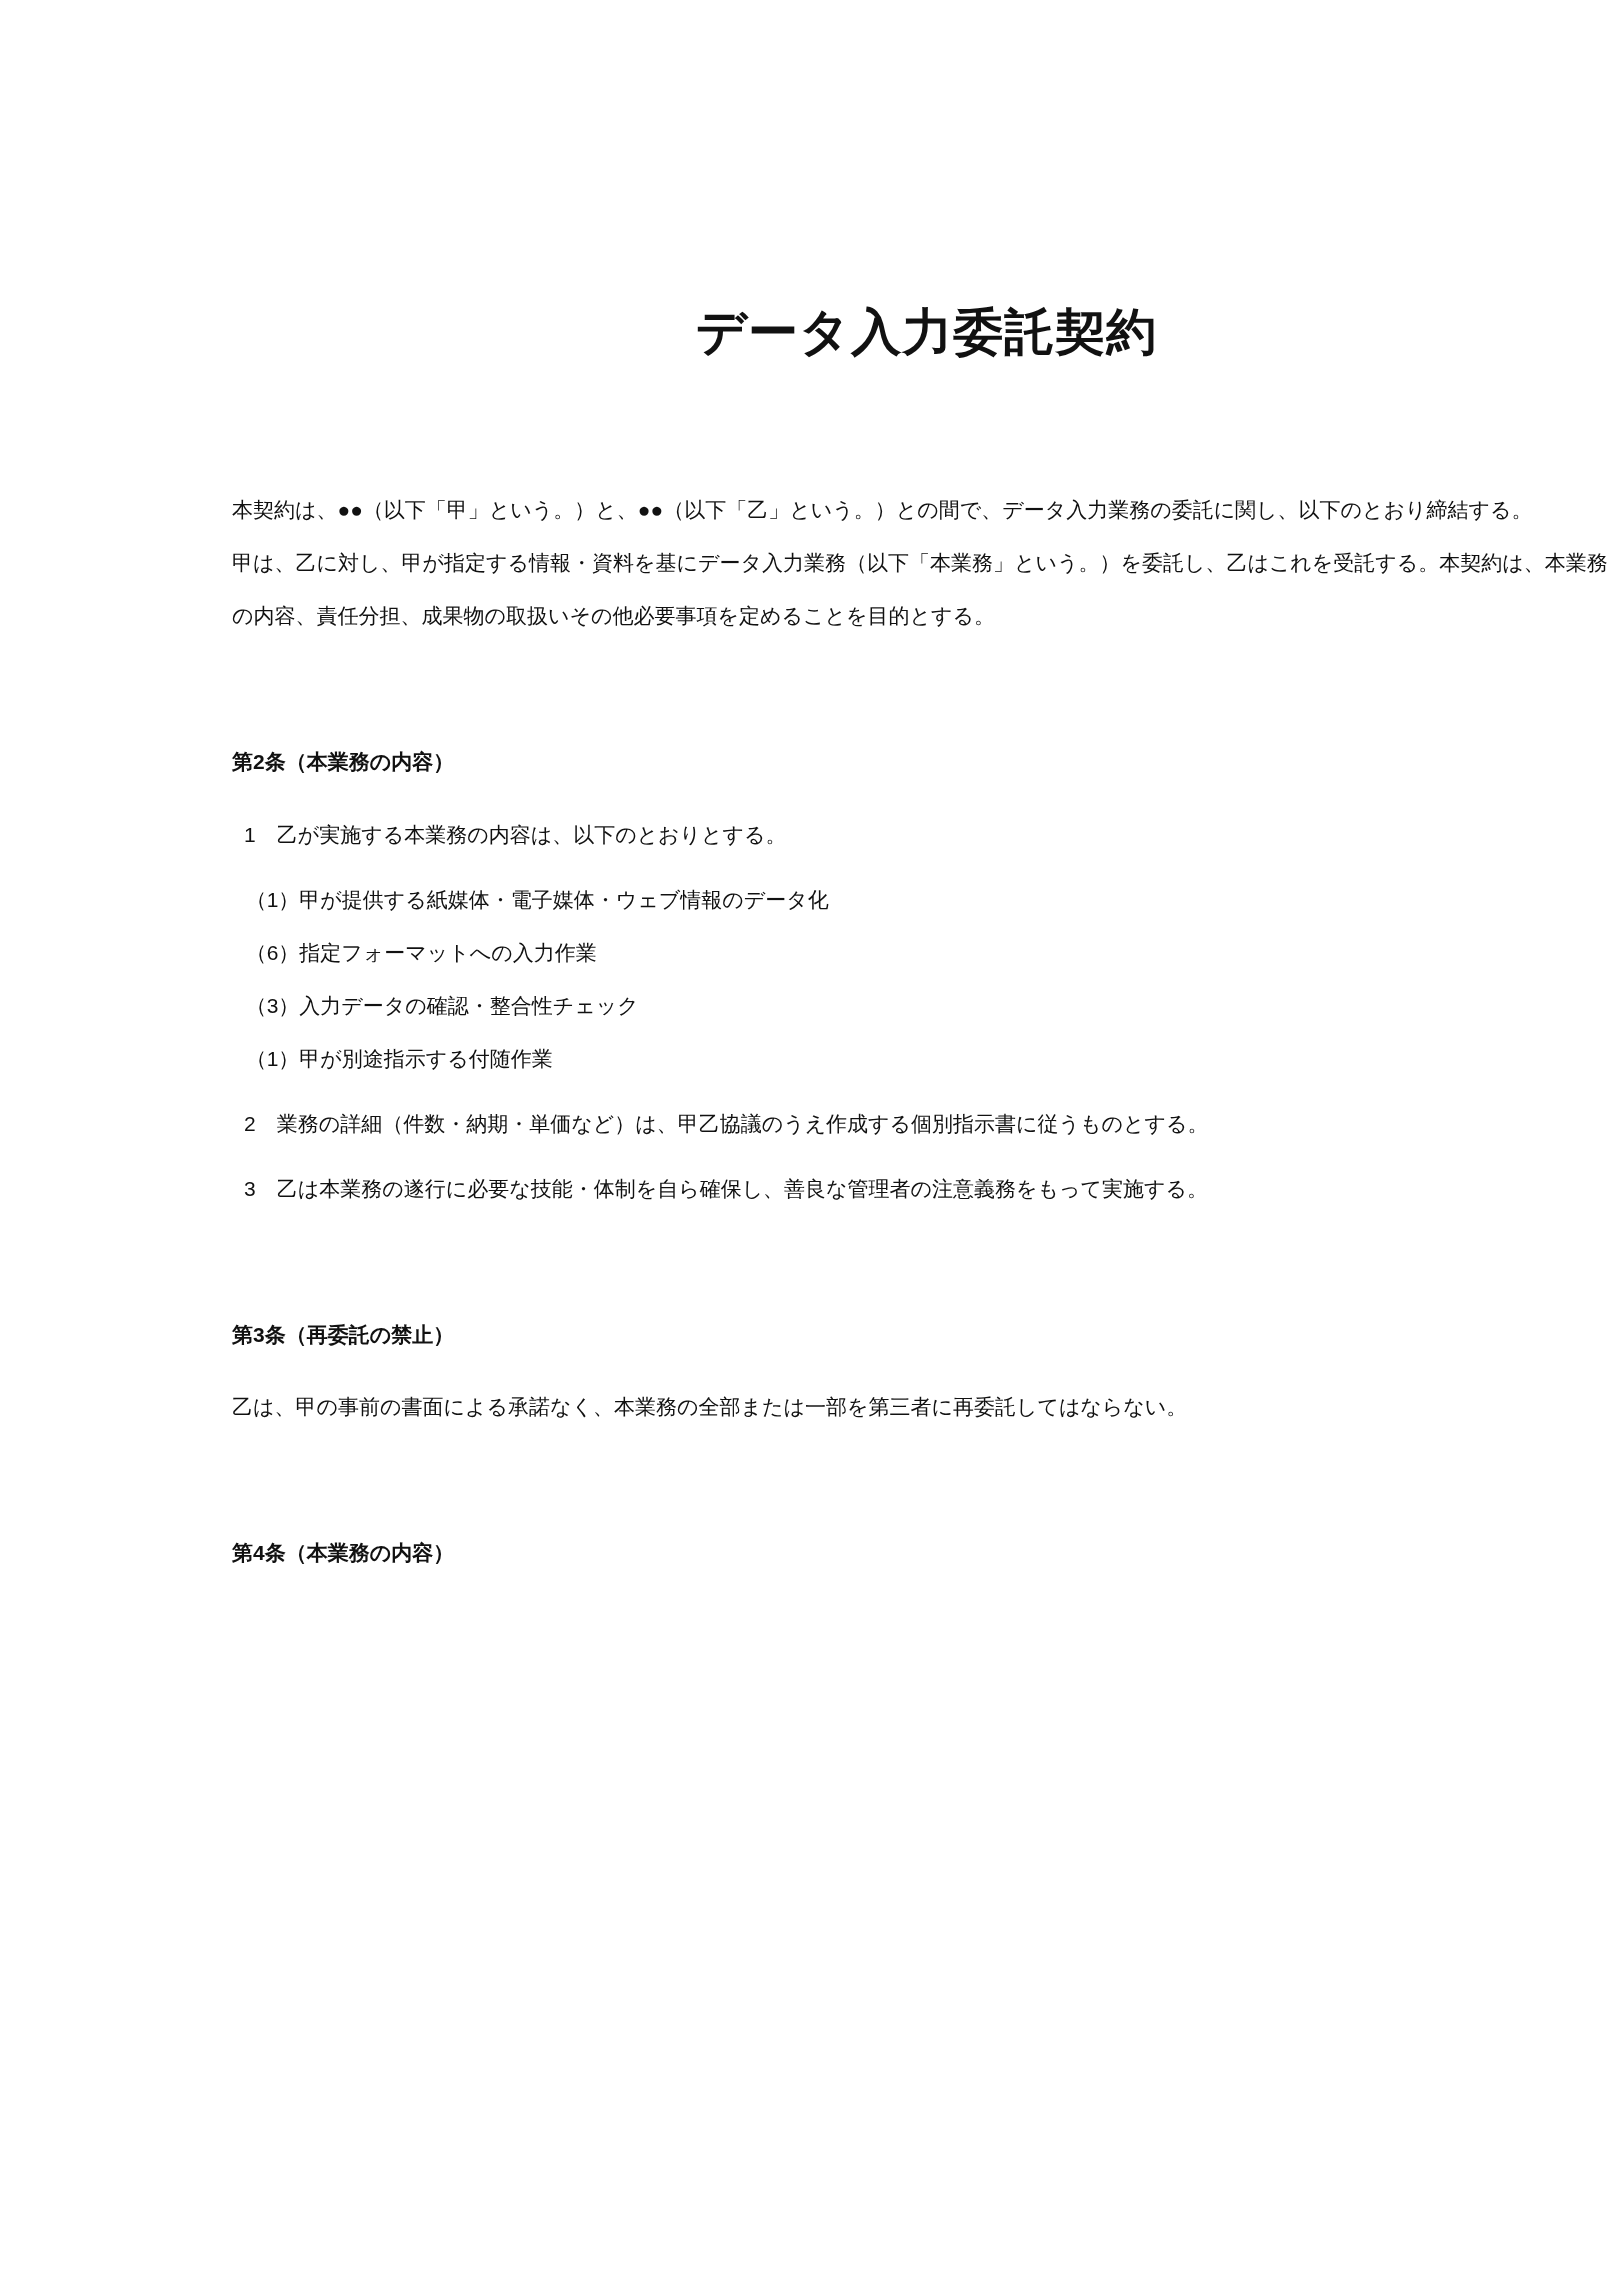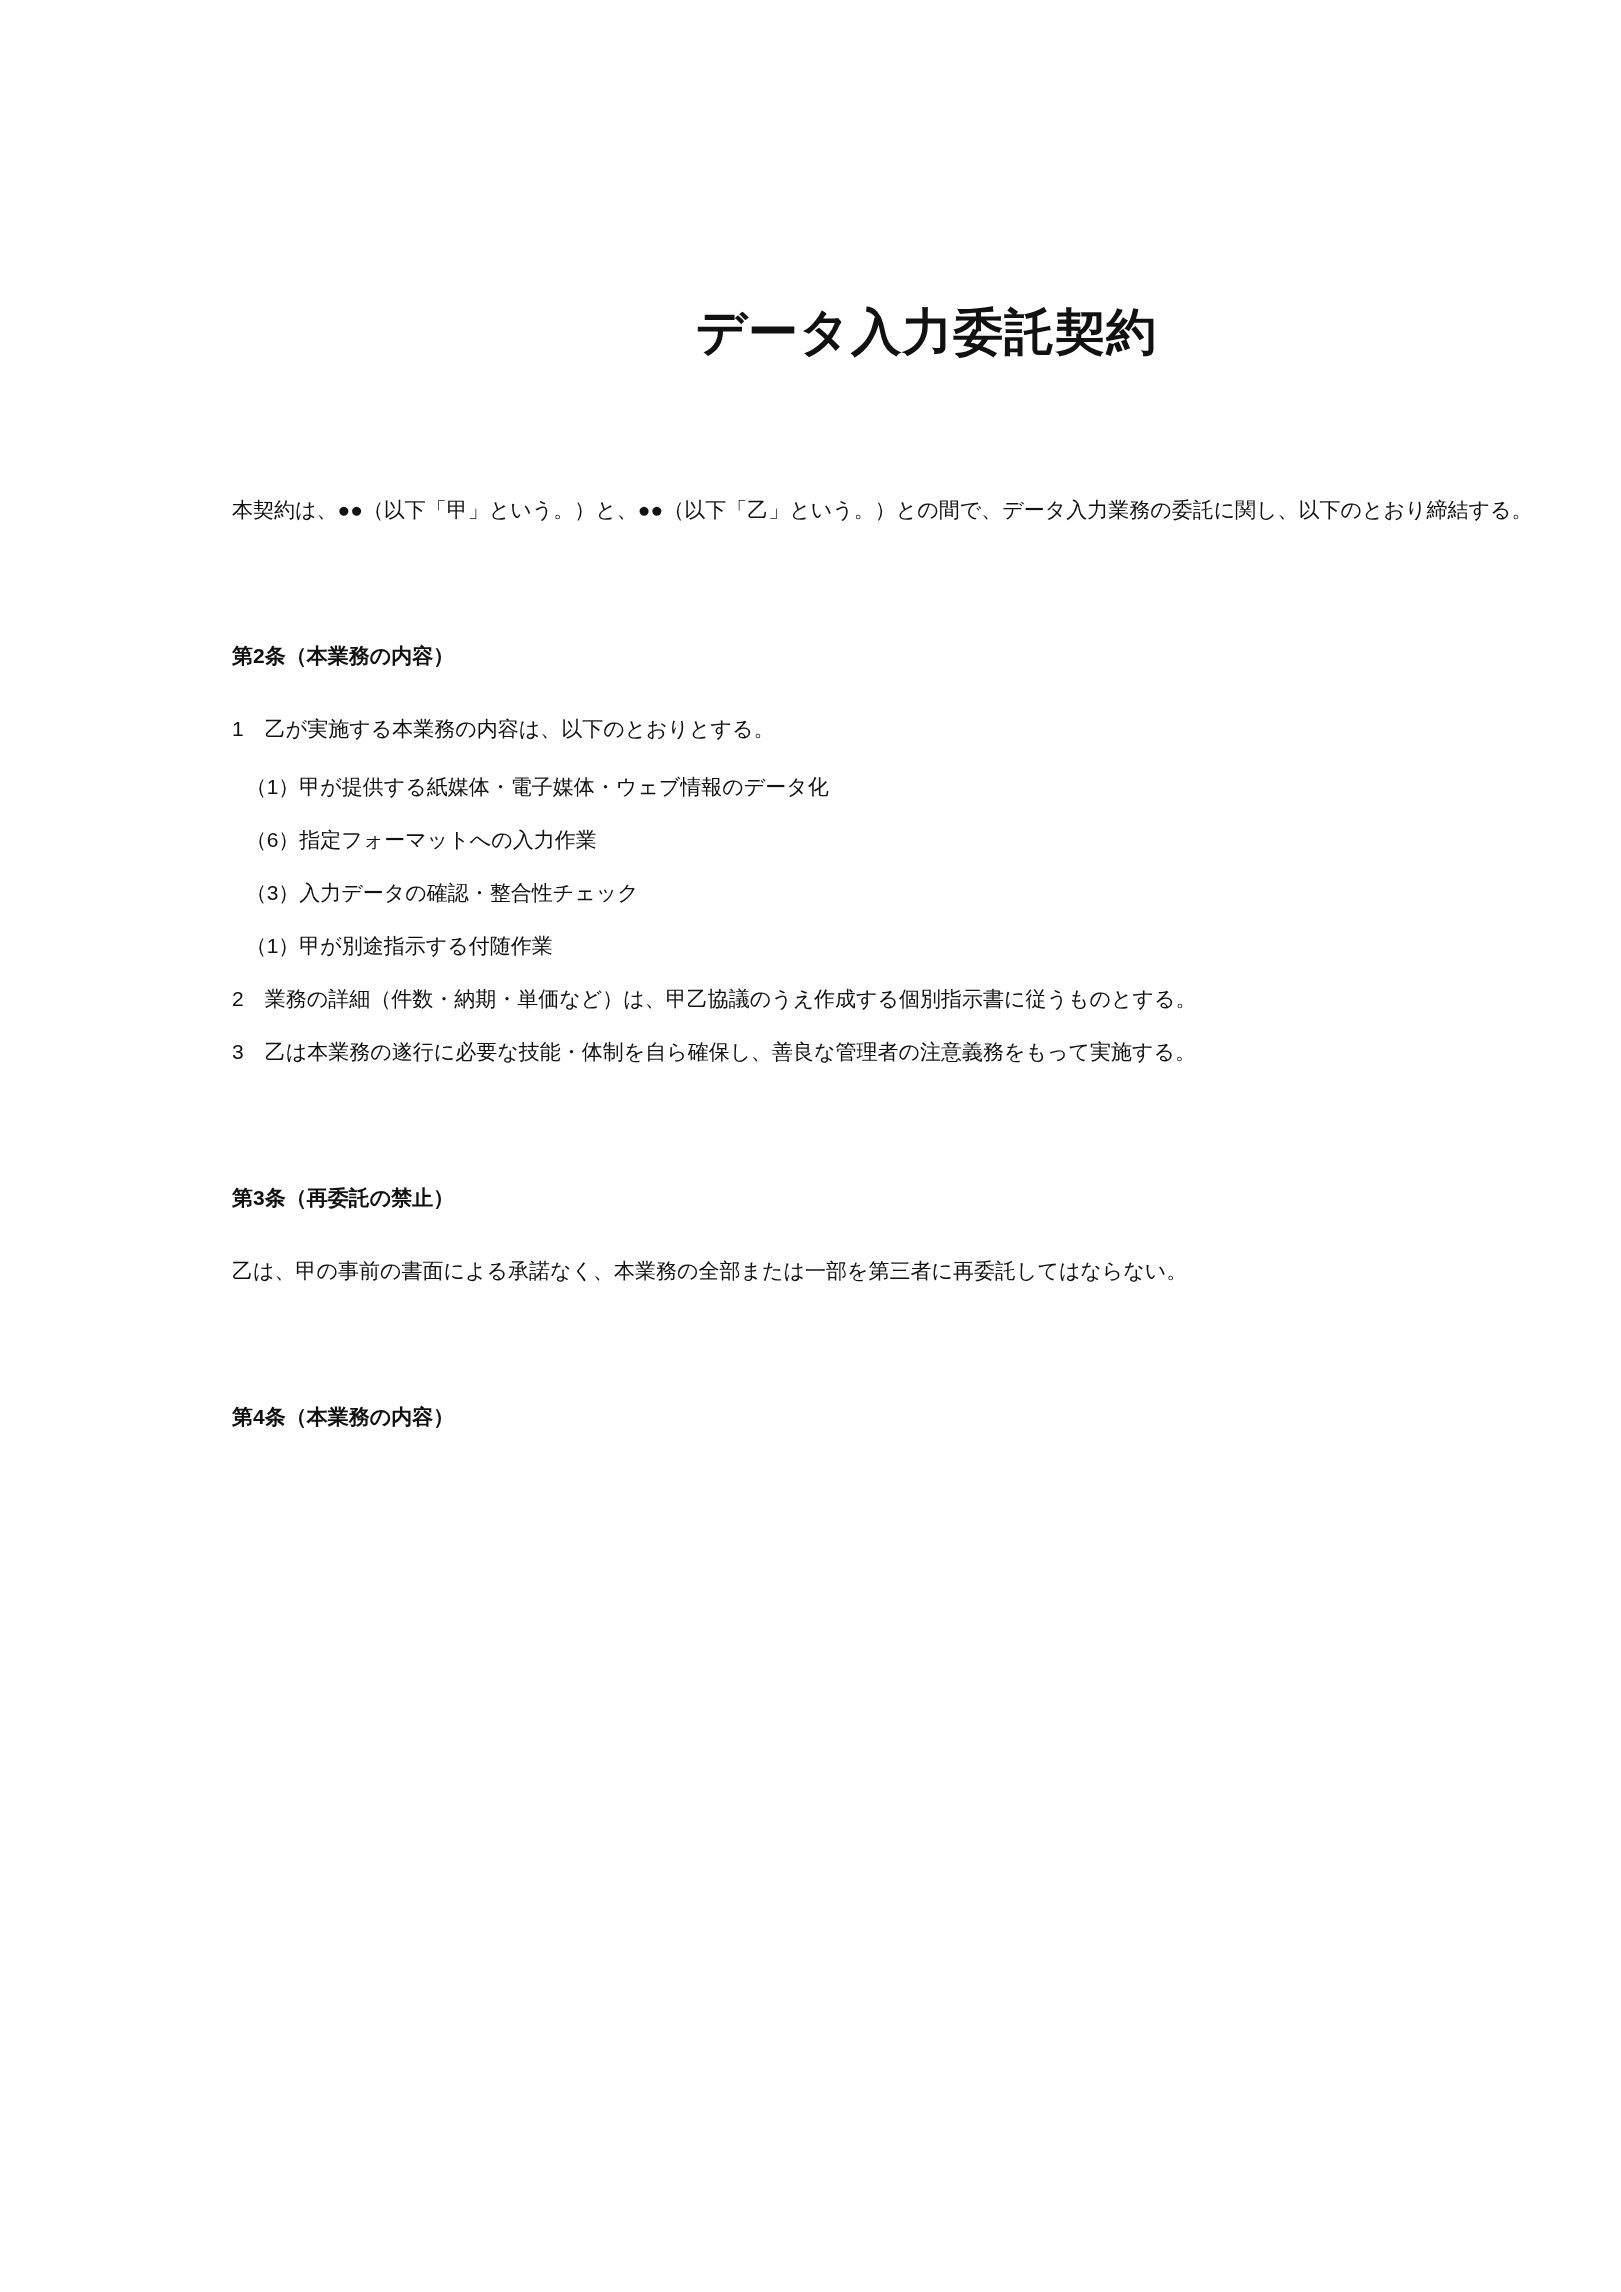--- a/index.html
+++ b/index.html
@@ -37,35 +37,36 @@
     line-break: strict;
   }
   .intro-paragraph {
     margin-top: 118px;
   }
   .article-heading {
     font-weight: 700;
     margin-top: 93px;
     margin-bottom: 19.6px;
   }
-  .numbered-clause { margin: 0; }
+  .numbered-clause { margin: 12px; }
   .article-paragraph { margin: 0; }
   .enumerated-item {
     margin: 0;
     padding-left: 13.7px;
   }
   .numbered-clause + .enumerated-item { margin-top: 5.9px; }
 </style>
 </head>
 <body>
 
 <div class="page">
   <h1 class="doc-title">データ入力委託契約</h1>
   <div id="document-body">
       <div class="blk intro-paragraph">本契約は、●●（以下「甲」という。）と、●●（以下「乙」という。）との間で、データ入力業務の委託に関し、以下のとおり締結する。</div>
+      <div class="blk article-paragraph">甲は、乙に対し、甲が指定する情報・資料を基にデータ入力業務（以下「本業務」という。）を委託し、乙はこれを受託する。本契約は、本業務の内容、責任分担、成果物の取扱いその他必要事項を定めることを目的とする。</div>
       <div class="blk article-heading">第2条（本業務の内容）</div>
       <div class="blk numbered-clause">1　乙が実施する本業務の内容は、以下のとおりとする。</div>
       <div class="blk enumerated-item">（1）甲が提供する紙媒体・電子媒体・ウェブ情報のデータ化</div>
       <div class="blk enumerated-item">（6）指定フォーマットへの入力作業</div>
       <div class="blk enumerated-item">（3）入力データの確認・整合性チェック</div>
       <div class="blk enumerated-item">（1）甲が別途指示する付随作業</div>
       <div class="blk numbered-clause">2　業務の詳細（件数・納期・単価など）は、甲乙協議のうえ作成する個別指示書に従うものとする。</div>
       <div class="blk numbered-clause">3　乙は本業務の遂行に必要な技能・体制を自ら確保し、善良な管理者の注意義務をもって実施する。</div>
       <div class="blk article-heading">第3条（再委託の禁止）</div>
       <div class="blk article-paragraph">乙は、甲の事前の書面による承諾なく、本業務の全部または一部を第三者に再委託してはならない。</div>

